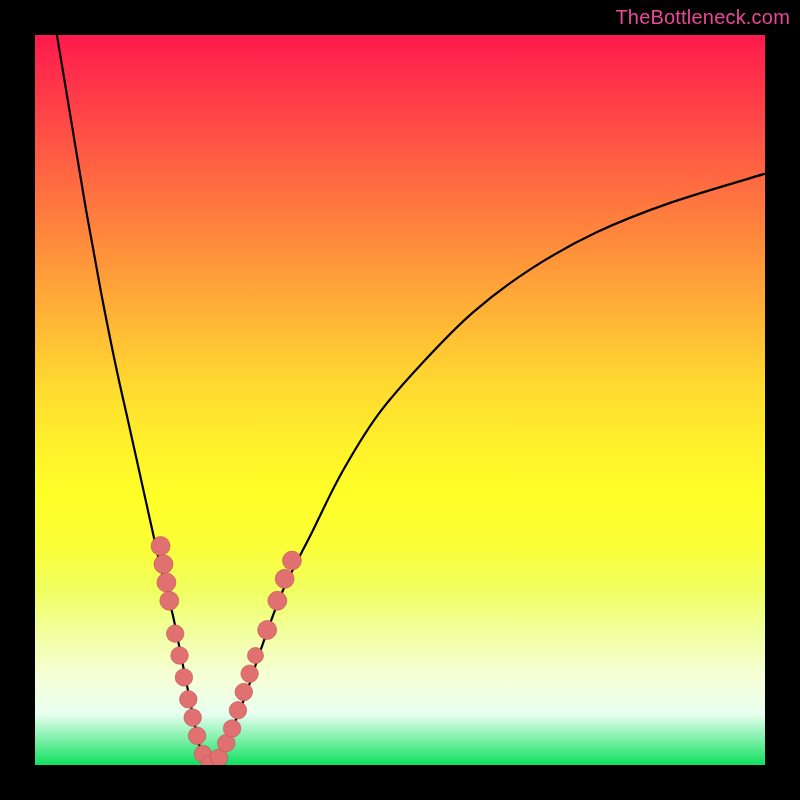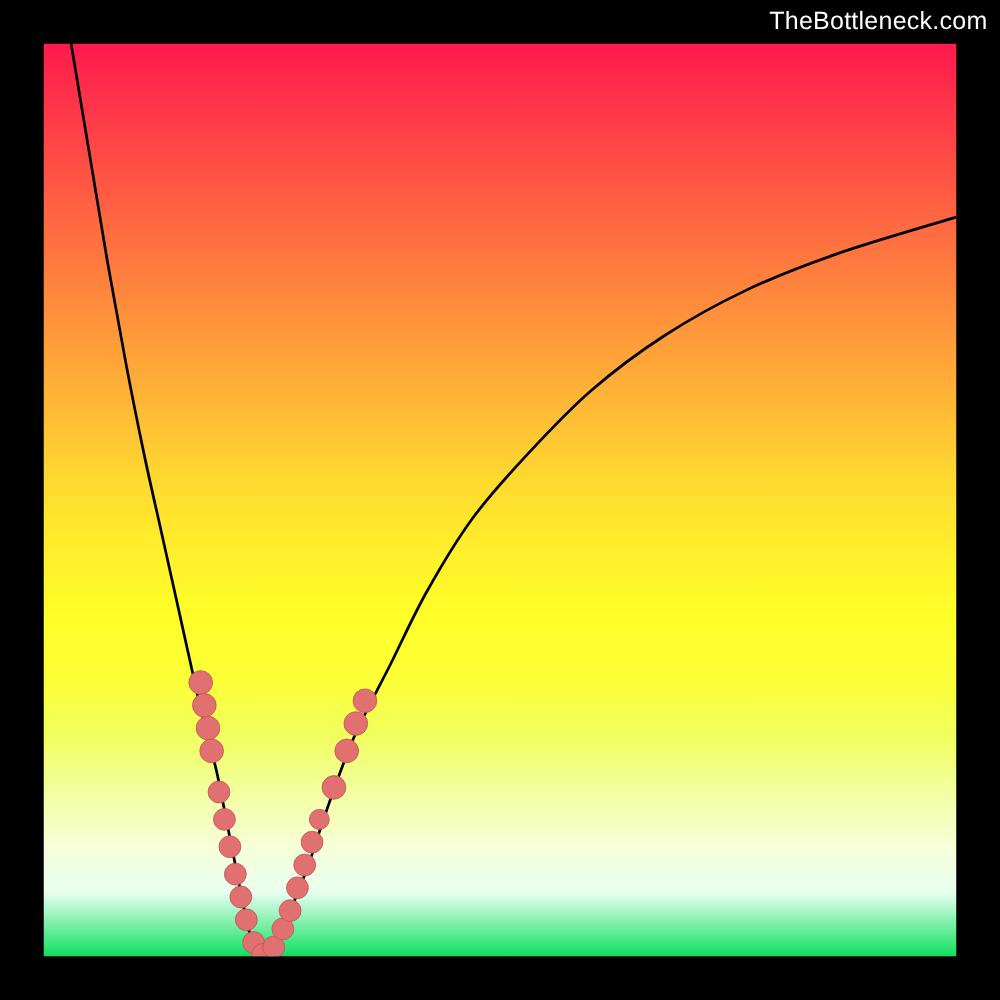--- a/index.html
+++ b/index.html
@@ -32,21 +32,21 @@
       #f2ffa0 82%,
       #f6ffd8 88%,
       #e8fff0 93%,
       #10e060 100%
     );
   }
   .watermark {
     position: absolute;
     top: 6px;
     right: 10px;
-    color: #ffffff;
+    color: #ec4899;
     font-size: 20px;
     font-weight: 500;
     letter-spacing: 0.2px;
     user-select: none;
   }
   svg.chart {
     position: absolute;
     left: 0;
     top: 0;
     width: 730px;

